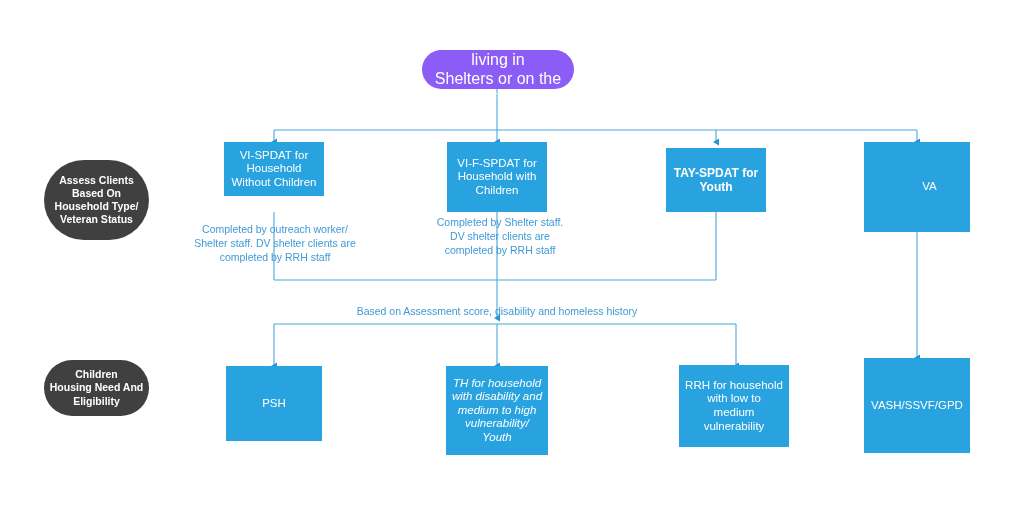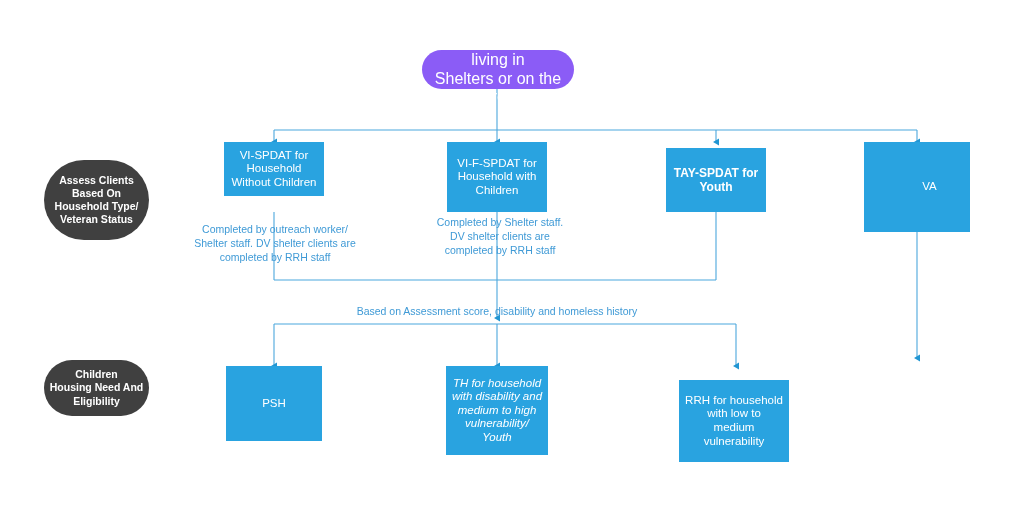--- a/index.html
+++ b/index.html
@@ -169,20 +169,23 @@
   <div class="node node-box" style="left:226px; top:366px; width:96px; height:75px;">
     <span class="node-text">PSH</span>
   </div>
   <div class="node node-box" style="left:446px; top:366px; width:102px; height:89px;font-style:italic;">
     <span class="node-text">TH for household
 with disability and
 medium to high
 vulnerability/
 Youth</span>
   </div>
-  <div class="node node-box" style="left:679px; top:380px; width:110px; height:82px;">
+  <div class="node node-box" style="left:679px; top:365px; width:110px; height:82px;">
     <span class="node-text">RRH for household
 with low to
 medium
 vulnerability</span>
   </div>
+  <div class="node node-box" style="left:864px; top:358px; width:106px; height:95px;">
+    <span class="node-text">VASH/SSVF/GPD</span>
+  </div>
 
 </div>
 
 </body></html>

